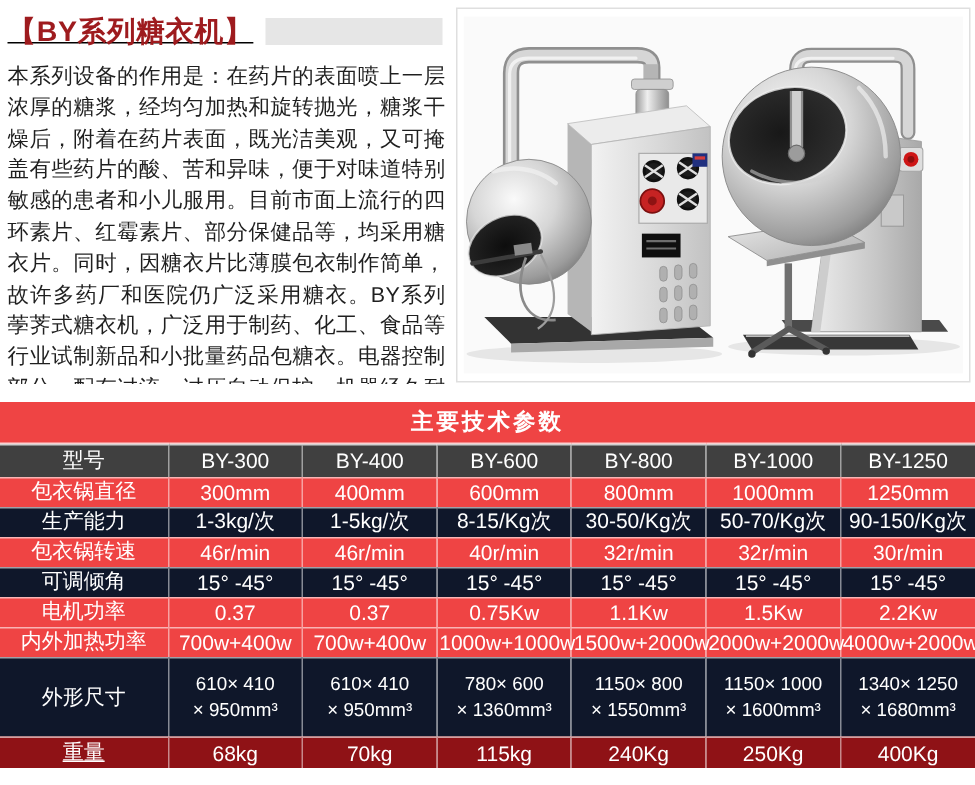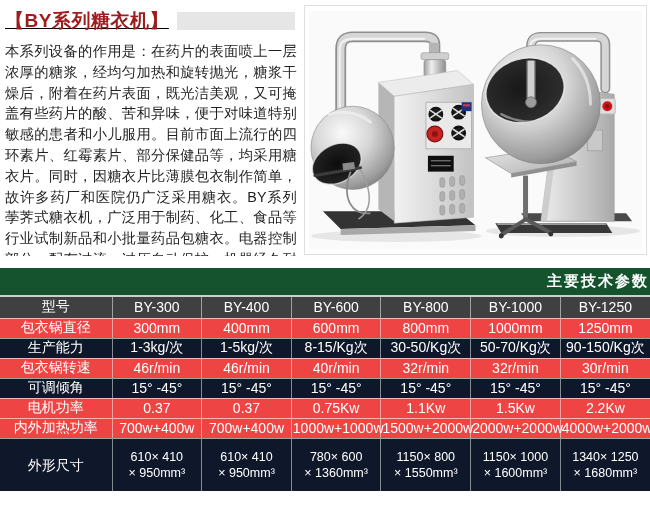--- a/index.html
+++ b/index.html
@@ -13,21 +13,21 @@
   .title-box { width:118px; height:18px; background:#e6e6e6; margin-left:8px; flex:none; }
   .desc { font-size:14.3px; line-height:20.8px; color:#1f1f1f; text-align:justify; letter-spacing:0.2px; }
 
   .photo-panel { flex:1; height:250px; border:1px solid #dfdfdf; background:#fff; padding:4px; }
   .photo-panel svg { width:100%; height:100%; display:block; }
 
   table.spec { width:650px; table-layout:fixed; border-collapse:collapse; margin-top:12px; }
   table.spec col.c-label { width:112px; }
   table.spec th, table.spec td { color:#fff; text-align:center; vertical-align:middle;
     font-size:14px; font-weight:normal; padding:0 1px; white-space:pre-line; }
-  tr.caption-row th { background:#14532d; height:28px; font-size:15px; font-weight:600; letter-spacing:2px;text-align:right; }
+  tr.caption-row th { background:#ef4444; height:28px; font-size:15px; font-weight:600; letter-spacing:2px; }
   tr.model-row { background:#404040; }
   tr.model-row th { height:22px; border-top:2px solid rgba(255,255,255,0.75); }
   tbody tr { height:20px; border-top:1px solid rgba(255,255,255,0.6); }
   tbody tr.r-dark   { background:#ef4444; }
   tbody tr.r-bright { background:#0f172a; }
   tbody tr.r-weight { background:#8f1216; height:21px; }
   tbody tr.r-dims   { height:53px; }
   tbody tr.r-dims td { font-size:12.5px; line-height:1.3; }
   tbody tr.r-dims td.lbl { font-size:14px; }
   tr.model-row th + th, tbody td + td { border-left:1px solid rgba(255,255,255,0.5);text-align:center; }
@@ -282,15 +282,24 @@
 × 950mm³</td>
           <td>780× 600
 × 1360mm³</td>
           <td>1150× 800
 × 1550mm³</td>
           <td>1150× 1000
 × 1600mm³</td>
           <td>1340× 1250
 × 1680mm³</td>
         </tr>
+        <tr class="r-weight">
+          <td class="lbl">重量</td>
+          <td>68kg</td>
+          <td>70kg</td>
+          <td>115kg</td>
+          <td>240Kg</td>
+          <td>250Kg</td>
+          <td>400Kg</td>
+        </tr>
       </tbody>
   </table>
 </div>
 
 </body></html>

